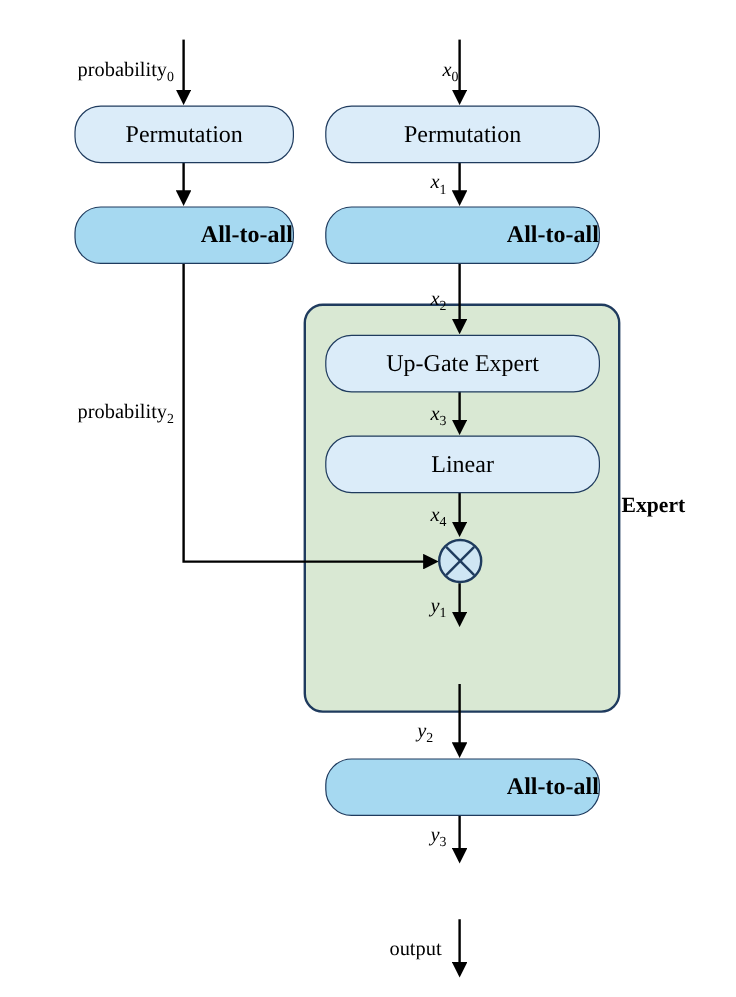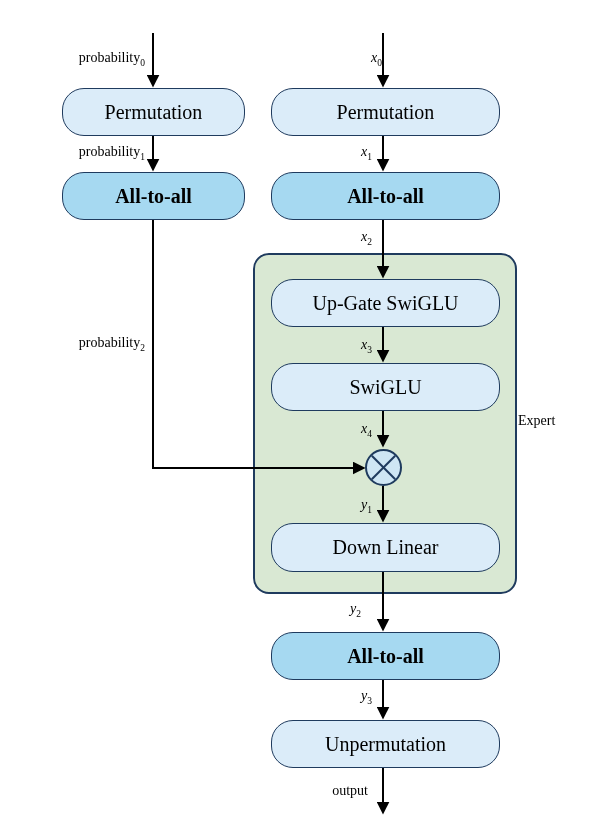--- a/index.html
+++ b/index.html
@@ -39,40 +39,41 @@
     display: flex;
     align-items: center;
     justify-content: center;
     font-size: 20px;
     z-index: 3;
     font-family: Liberation Serif, serif;
   }
   .node.hl {
     background: var(--box-fill-highlight, #a6d9f1);
     font-weight: bold;
+    justify-content: flex-end;
   }
   .mul {
     position: absolute;
     z-index: 4;
   }
   .mul circle { fill: var(--multiply-fill, #cfe6f4); stroke: var(--border, #1f3b5e); stroke-width: 2; }
   .mul line { stroke: var(--border, #1f3b5e); stroke-width: 2; }
   .flabel {
     position: absolute;
-    font-size: 14px;
+    font-size: 17px;
     line-height: 26px;
     white-space: nowrap;
     z-index: 5;
   }
   .flabel sub { font-size: 0.68em; line-height: 0; }
   .flabel.var .base { font-style: italic; }
   .expert-label {
     position: absolute;
-    font-size: 14px;
-    font-weight: normal;
+    font-size: 18px;
+    font-weight: bold;
     line-height: 26px;
     z-index: 5;
   }
 </style>
 </head>
 <body>
 
 <div class="canvas">
 
   <div class="expert-group" style="left:253px;top:253px;width:260px;height:337px"></div>
@@ -104,48 +105,41 @@
     <span>All-to-all</span>
   </div>
 
   <div class="node" style="left:271px;top:88px;width:227px;height:46px">
     <span>Permutation</span>
   </div>
   <div class="node hl" style="left:271px;top:172px;width:227px;height:46px">
     <span>All-to-all</span>
   </div>
   <div class="node" style="left:271px;top:279px;width:227px;height:46px">
-    <span>Up-Gate SwiGLU</span>
+    <span>Up-Gate Expert</span>
   </div>
   <div class="node" style="left:271px;top:363px;width:227px;height:46px">
-    <span>SwiGLU</span>
-  </div>
-  <div class="node" style="left:271px;top:523px;width:227px;height:47px">
-    <span>Down Linear</span>
+    <span>Linear</span>
   </div>
   <div class="node hl" style="left:271px;top:632px;width:227px;height:46px">
     <span>All-to-all</span>
-  </div>
-  <div class="node" style="left:271px;top:720px;width:227px;height:46px">
-    <span>Unpermutation</span>
   </div>
 
   <svg class="mul" style="left:364px;top:448px" width="39" height="39">
     <circle cx="19.5" cy="19.5" r="17.5"></circle>
     <line x1="7.8" y1="7.8" x2="31.2" y2="31.2"></line>
     <line x1="31.2" y1="7.8" x2="7.8" y2="31.2"></line>
   </svg>
 
   <span class="flabel" style="top:45px;right:468px"><span class="base">probability</span><sub>0</sub></span>
-  <span class="flabel" style="top:139px;right:468px"><span class="base">probability</span><sub>1</sub></span>
   <span class="flabel" style="top:330px;right:468px"><span class="base">probability</span><sub>2</sub></span>
 
   <span class="flabel var" style="top:45px;right:231px"><span class="base">x</span><sub>0</sub></span>
   <span class="flabel var" style="top:139px;right:241px"><span class="base">x</span><sub>1</sub></span>
-  <span class="flabel var" style="top:224px;right:241px"><span class="base">x</span><sub>2</sub></span>
+  <span class="flabel var" style="top:236px;right:241px"><span class="base">x</span><sub>2</sub></span>
   <span class="flabel var" style="top:332px;right:241px"><span class="base">x</span><sub>3</sub></span>
   <span class="flabel var" style="top:416px;right:241px"><span class="base">x</span><sub>4</sub></span>
   <span class="flabel var" style="top:492px;right:241px"><span class="base">y</span><sub>1</sub></span>
   <span class="flabel var" style="top:596px;right:252px"><span class="base">y</span><sub>2</sub></span>
   <span class="flabel var" style="top:683px;right:241px"><span class="base">y</span><sub>3</sub></span>
   <span class="flabel" style="top:778px;right:245px"><span class="base">output</span><sub></sub></span>
 
   <span class="expert-label" style="left:518px;top:408px">Expert</span>
 
 </div>

